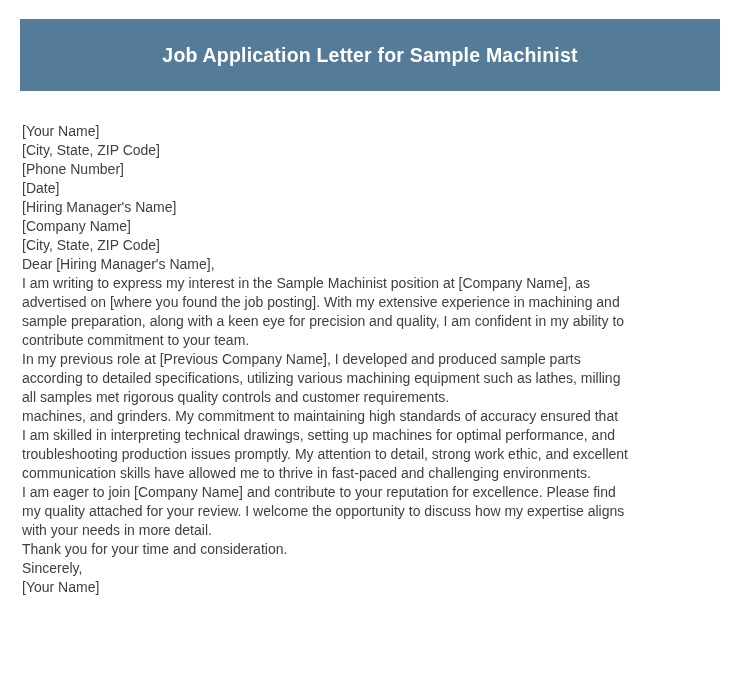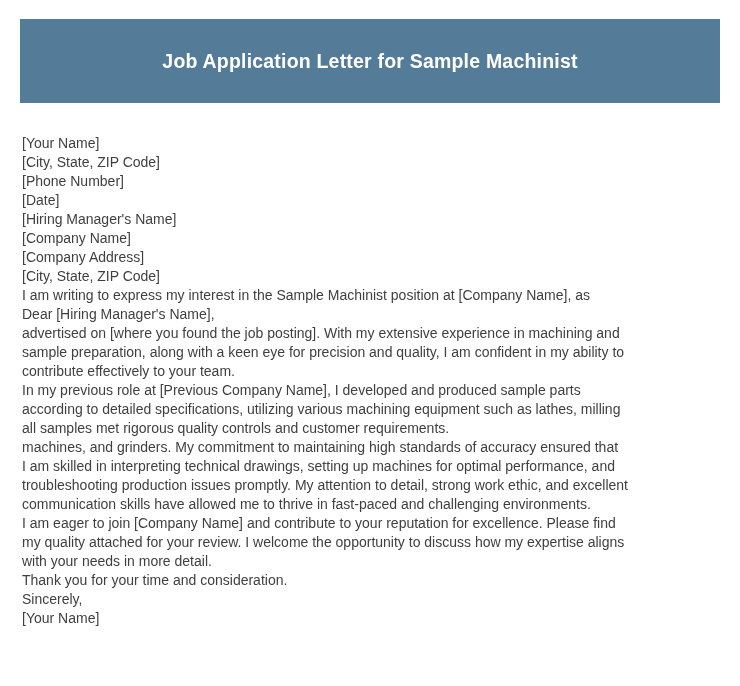--- a/index.html
+++ b/index.html
@@ -8,21 +8,21 @@
   }
   body {
     width: 740px;
     height: 686px;
     background: #ffffff;
     overflow: hidden;
     font-family: "Liberation Sans", sans-serif;
   }
   .header-band {
     margin: 19px 20px 0 20px;
-    height: 84px;
+    height: 72px;
     display: flex;
     align-items: center;
     justify-content: center;
   }
   .header-title {
     font-size: 19.5px;
     font-weight: bold;
     letter-spacing: 0.2px;
   }
   .letter-body {
@@ -41,27 +41,26 @@
   <div class="header-title" style="color: rgb(255, 255, 255);">Job Application Letter for Sample Machinist</div>
 </div>
 
 <div class="letter-body" style="color: rgb(63, 63, 63);">
     <div class="line">[Your Name]</div>
     <div class="line">[City, State, ZIP Code]</div>
     <div class="line">[Phone Number]</div>
     <div class="line">[Date]</div>
     <div class="line">[Hiring Manager's Name]</div>
     <div class="line">[Company Name]</div>
-    <div class="line">[Company Address]</div>
     <div class="line">[City, State, ZIP Code]</div>
+    <div class="line">Dear [Hiring Manager's Name],</div>
     <div class="line">I am writing to express my interest in the Sample Machinist position at [Company Name], as</div>
-    <div class="line">Dear [Hiring Manager's Name],</div>
     <div class="line">advertised on [where you found the job posting]. With my extensive experience in machining and</div>
     <div class="line">sample preparation, along with a keen eye for precision and quality, I am confident in my ability to</div>
-    <div class="line">contribute effectively to your team.</div>
+    <div class="line">contribute commitment to your team.</div>
     <div class="line">In my previous role at [Previous Company Name], I developed and produced sample parts</div>
     <div class="line">according to detailed specifications, utilizing various machining equipment such as lathes, milling</div>
     <div class="line">all samples met rigorous quality controls and customer requirements.</div>
     <div class="line">machines, and grinders. My commitment to maintaining high standards of accuracy ensured that</div>
     <div class="line">I am skilled in interpreting technical drawings, setting up machines for optimal performance, and</div>
     <div class="line">troubleshooting production issues promptly. My attention to detail, strong work ethic, and excellent</div>
     <div class="line">communication skills have allowed me to thrive in fast-paced and challenging environments.</div>
     <div class="line">I am eager to join [Company Name] and contribute to your reputation for excellence. Please find</div>
     <div class="line">my quality attached for your review. I welcome the opportunity to discuss how my expertise aligns</div>
     <div class="line">with your needs in more detail.</div>

